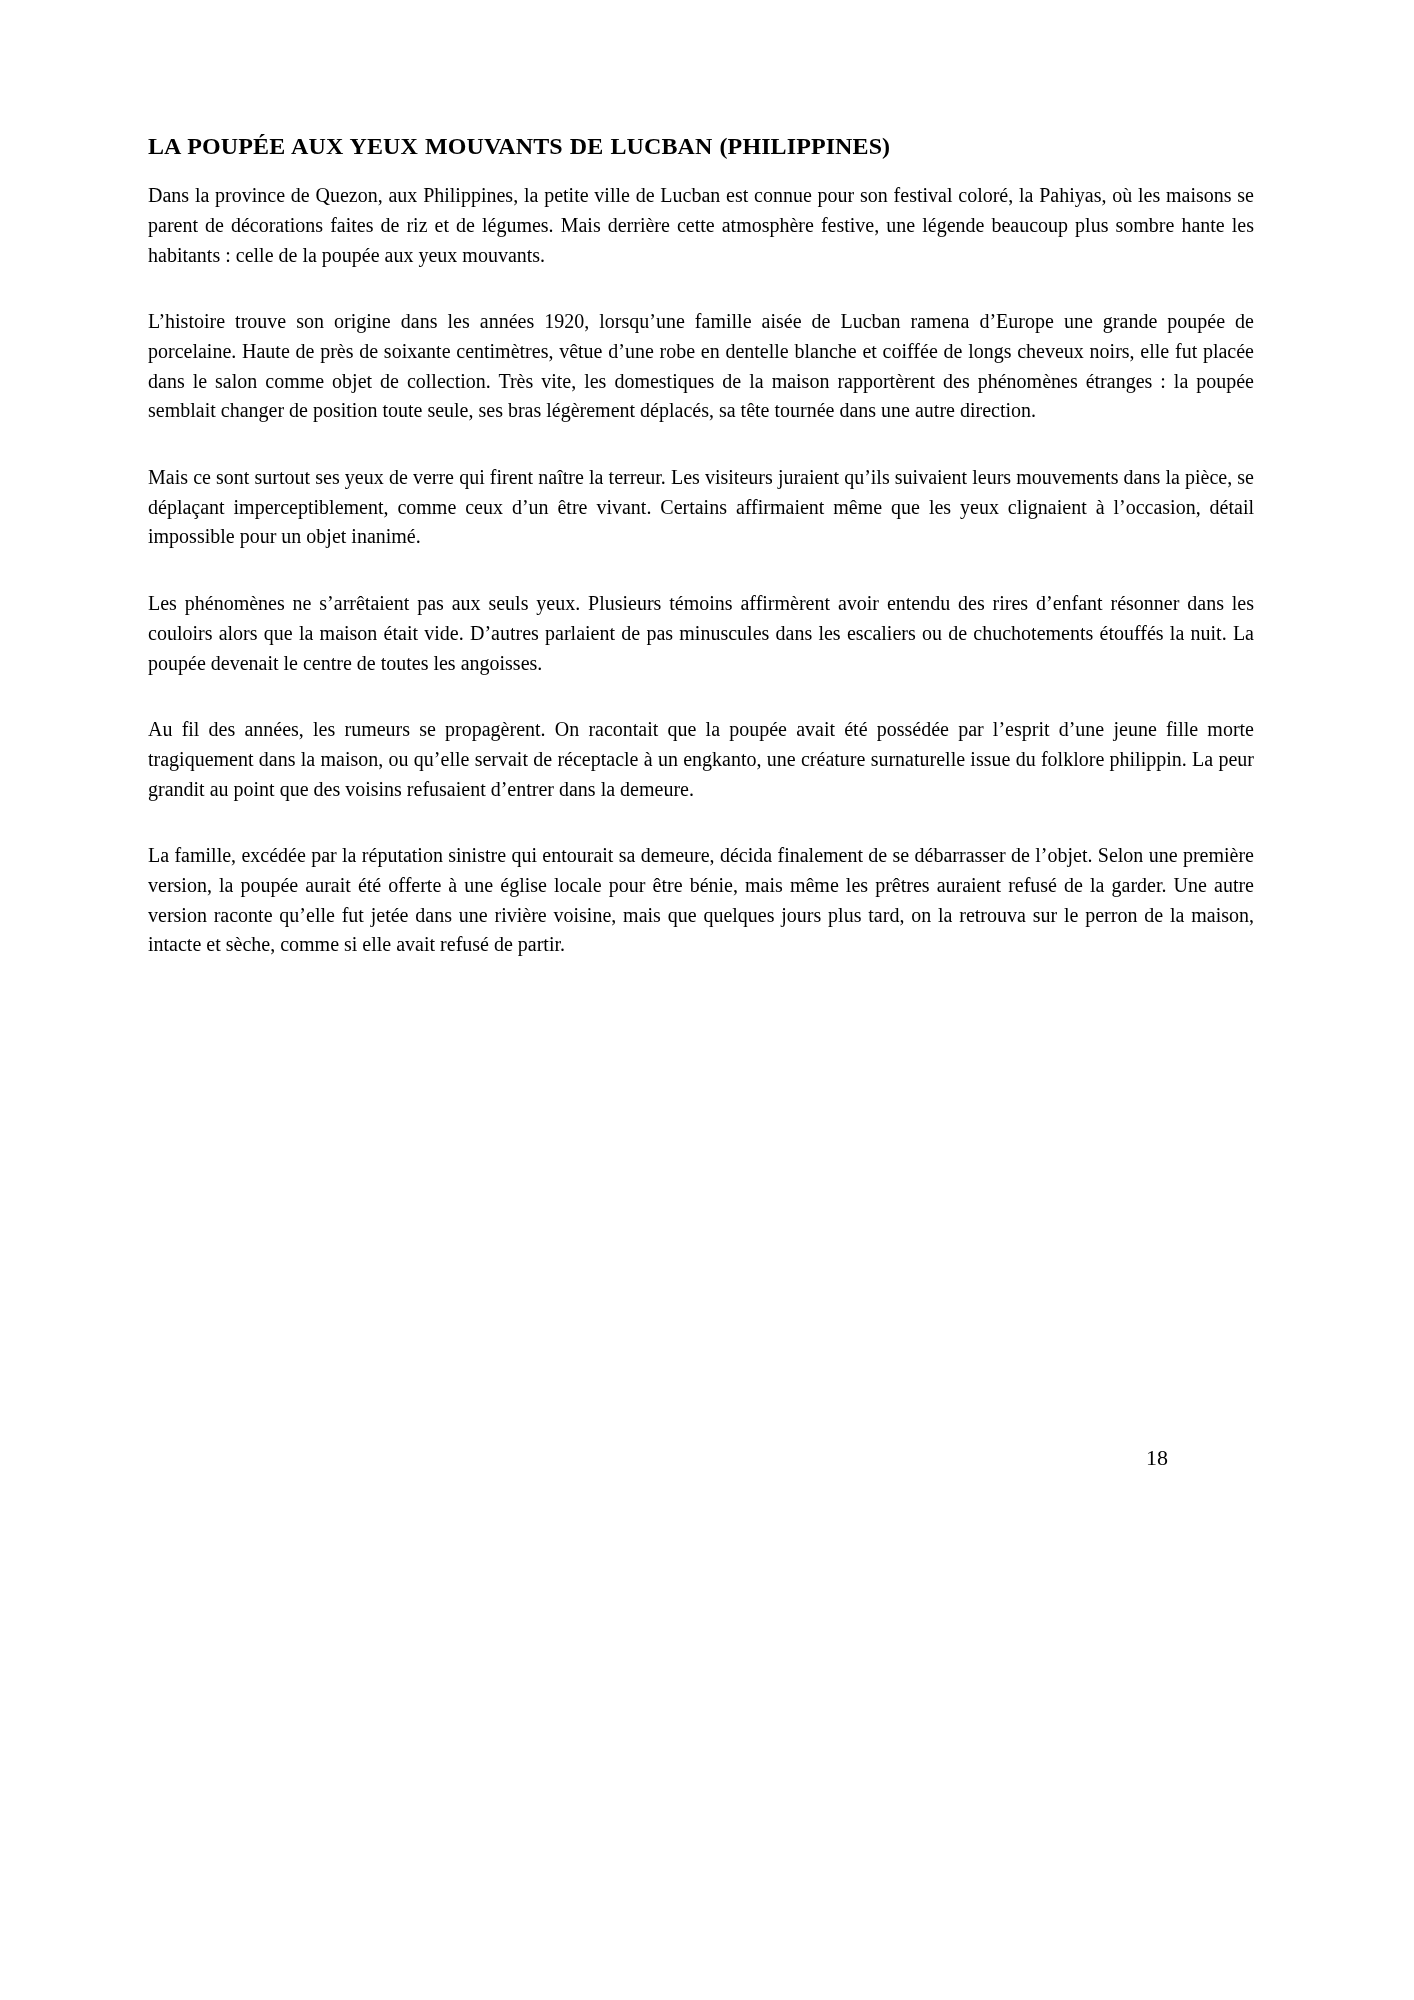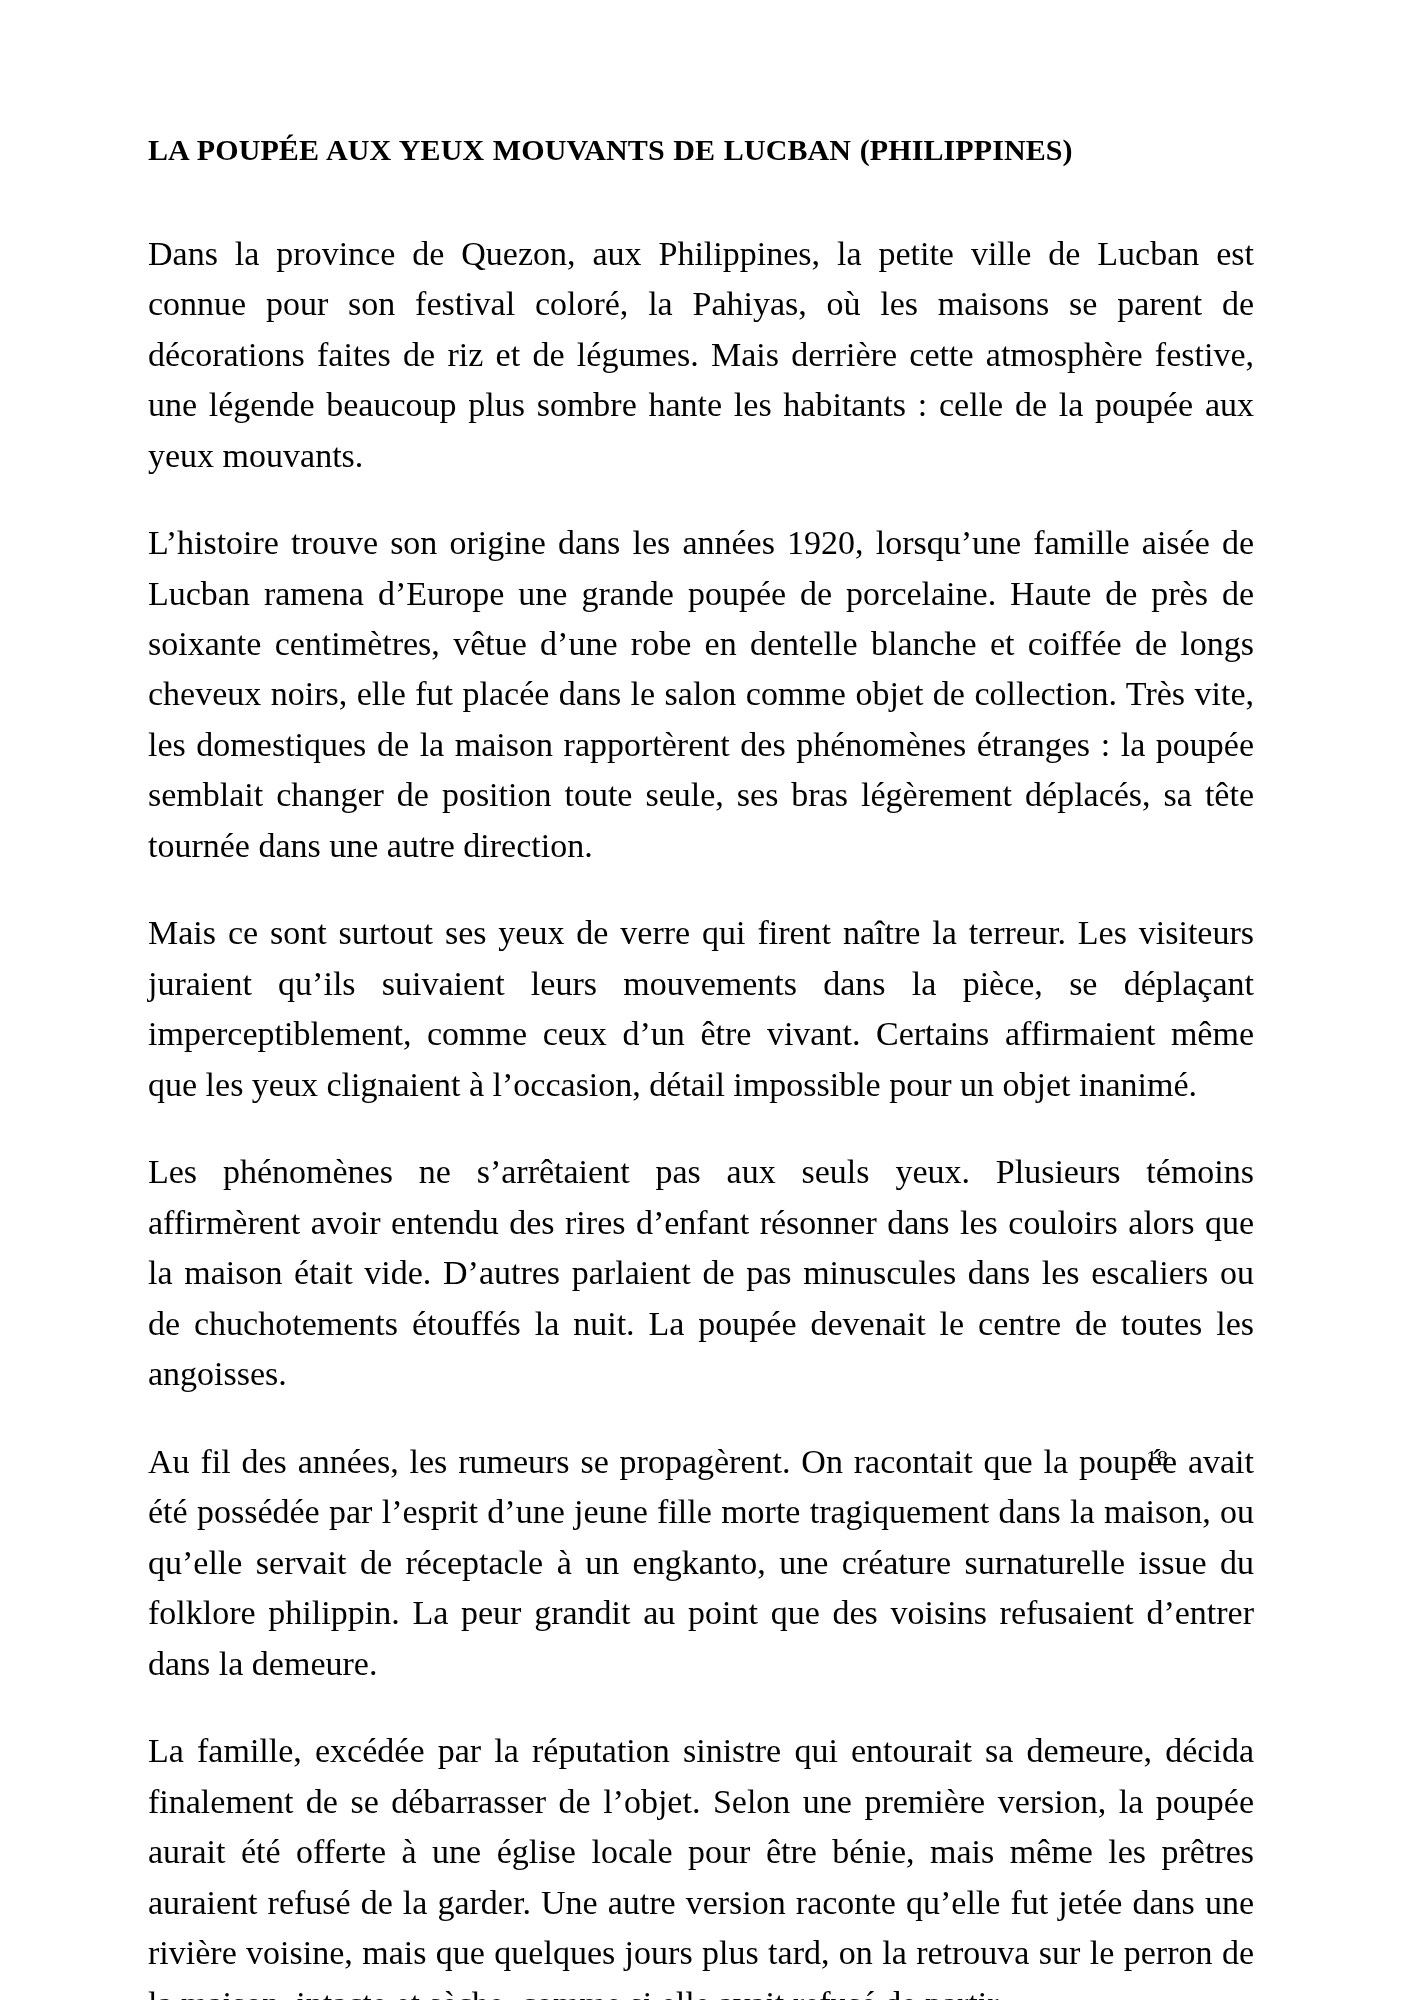--- a/index.html
+++ b/index.html
@@ -18,30 +18,30 @@
     font-family: "Liberation Serif", "DejaVu Serif", serif;
     color: #000000;
   }
   .content {
     position: absolute;
     left: 148px;
     top: 132px;
     width: 1118px;
   }
   .doc-title {
-    font-size: 30px;
+    font-size: 24px;
     font-weight: bold;
     line-height: 1.22;
     letter-spacing: 0.1px;
-    margin: 0 0 60px 0;
+    margin: 0 0 20px 0;
     text-align: left;
     word-spacing: 1px;
   }
   .para {
-    font-size: 34px;
+    font-size: 20px;
     line-height: 1.485;
     text-align: justify;
     text-justify: inter-word;
     margin: 0 12px 37px 0;
     hyphens: none;
   }
   .para:last-of-type {
     margin-bottom: 0;
   }
   .page-number {

